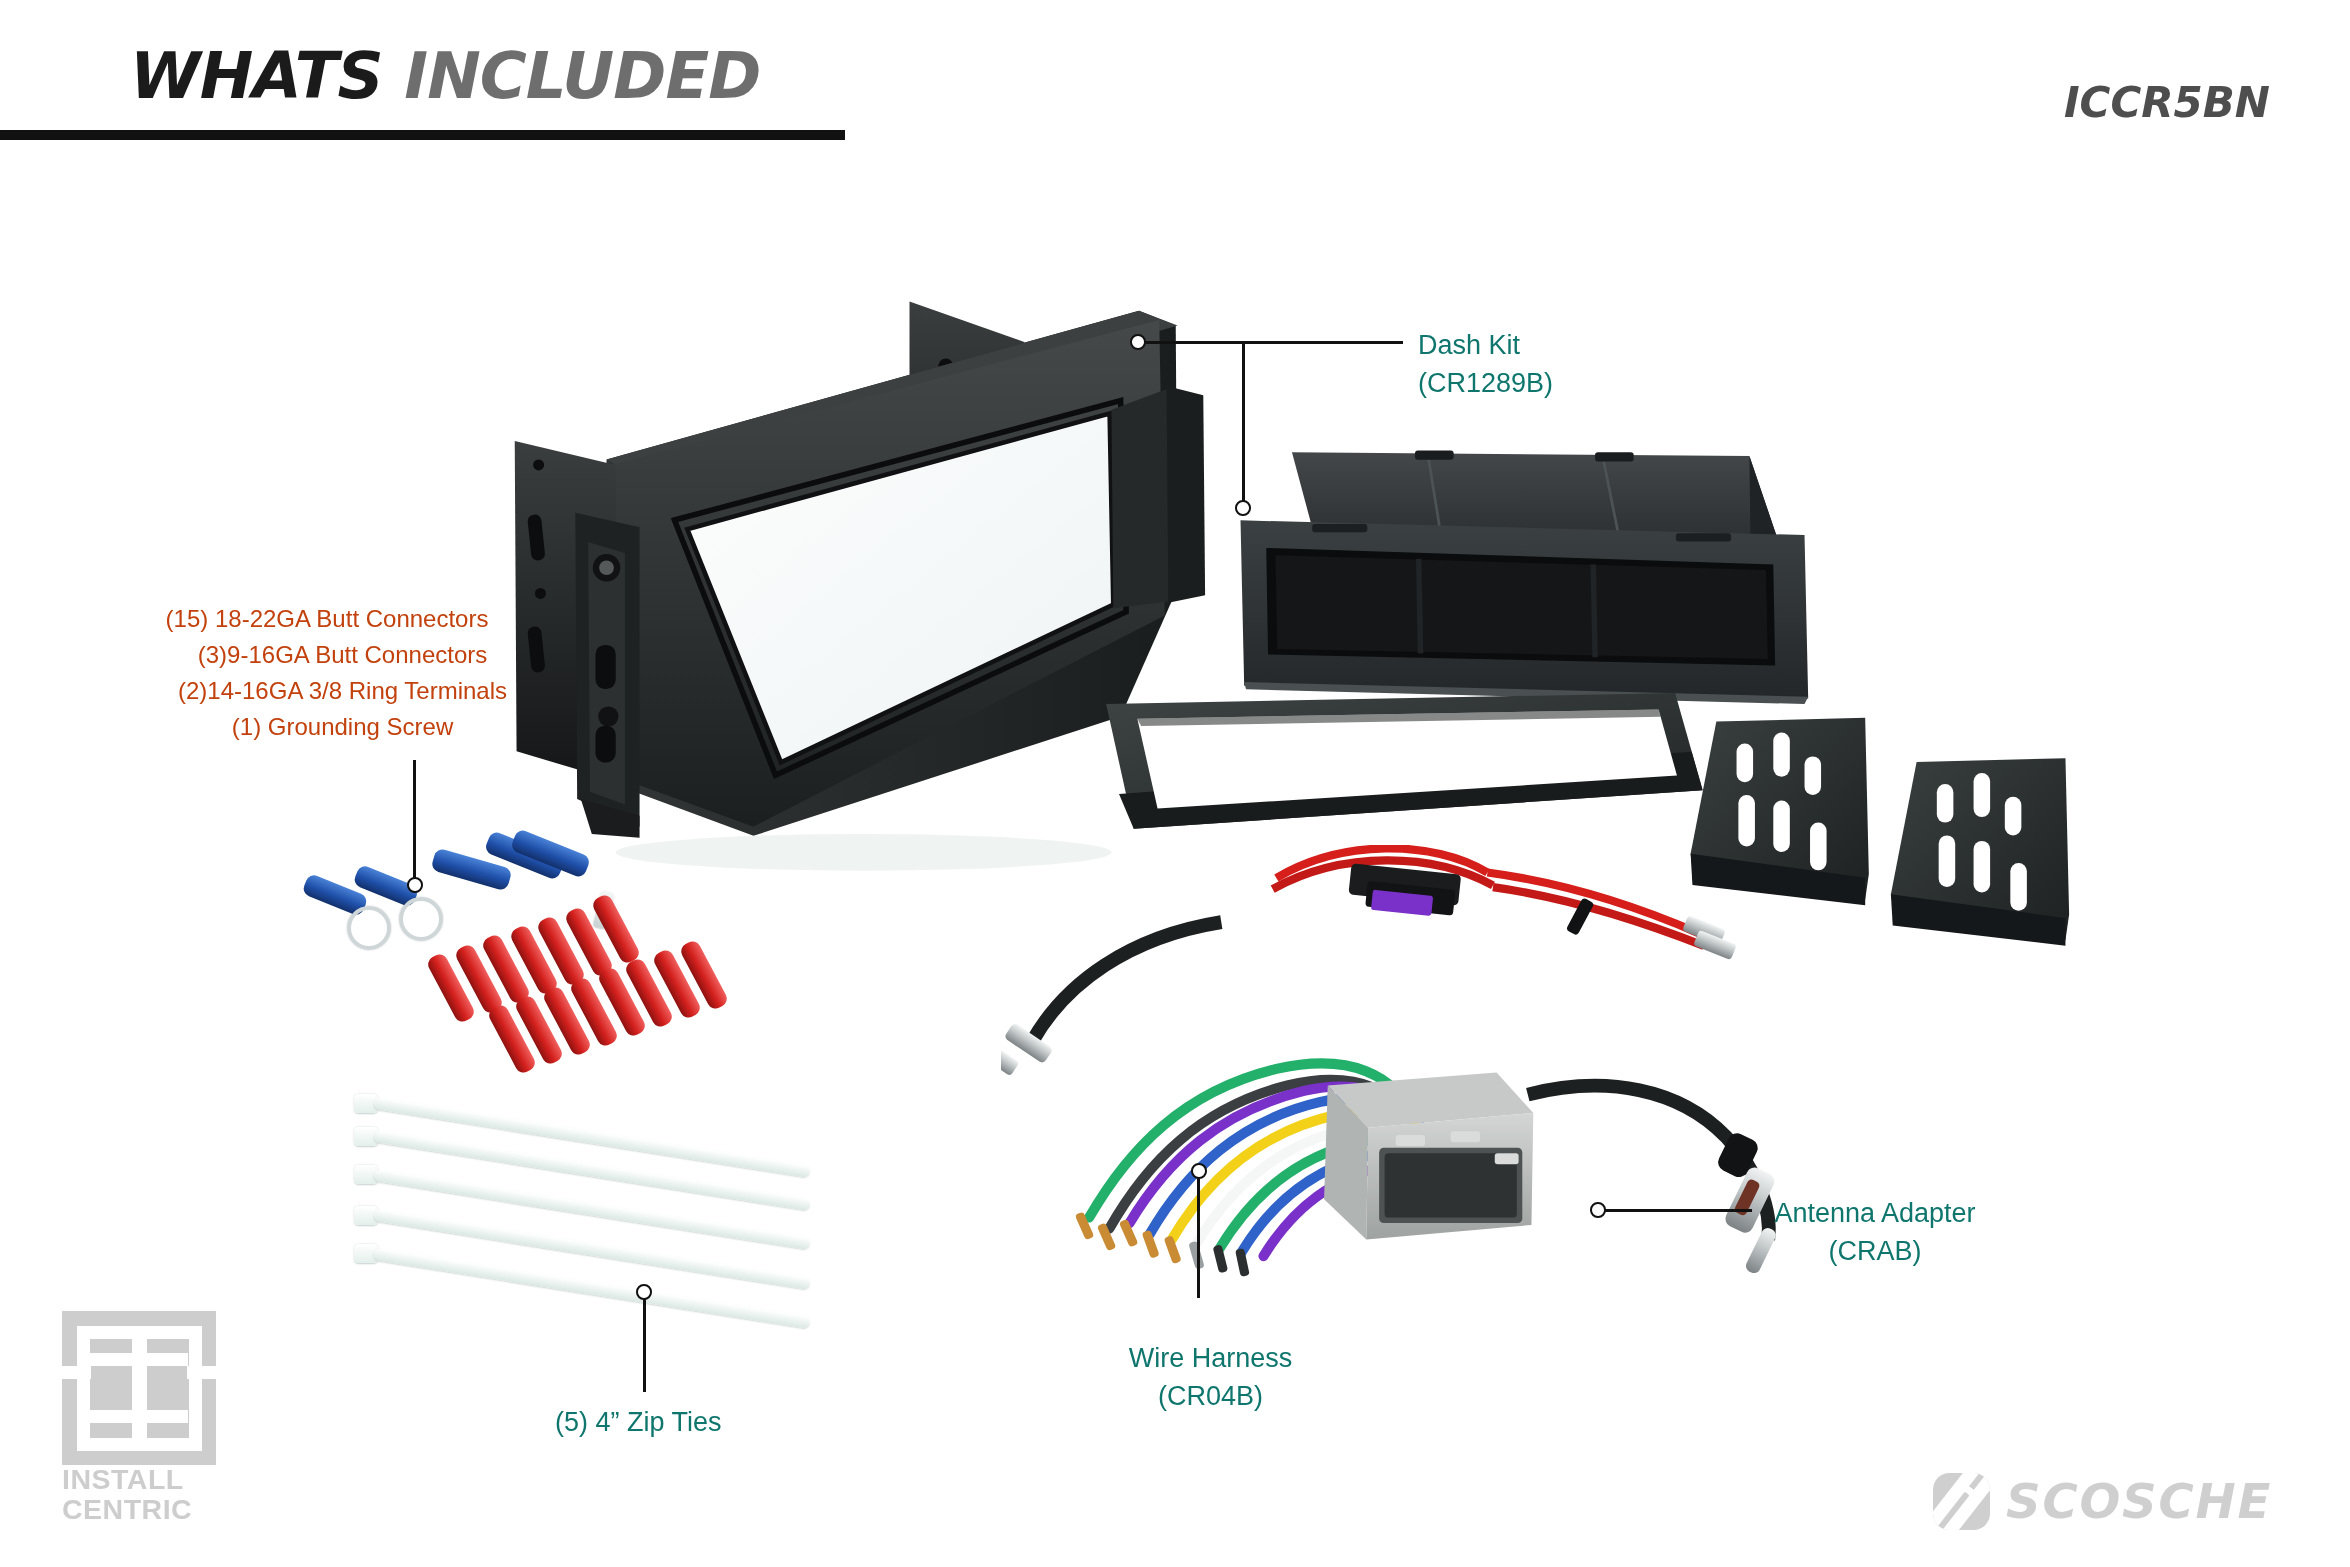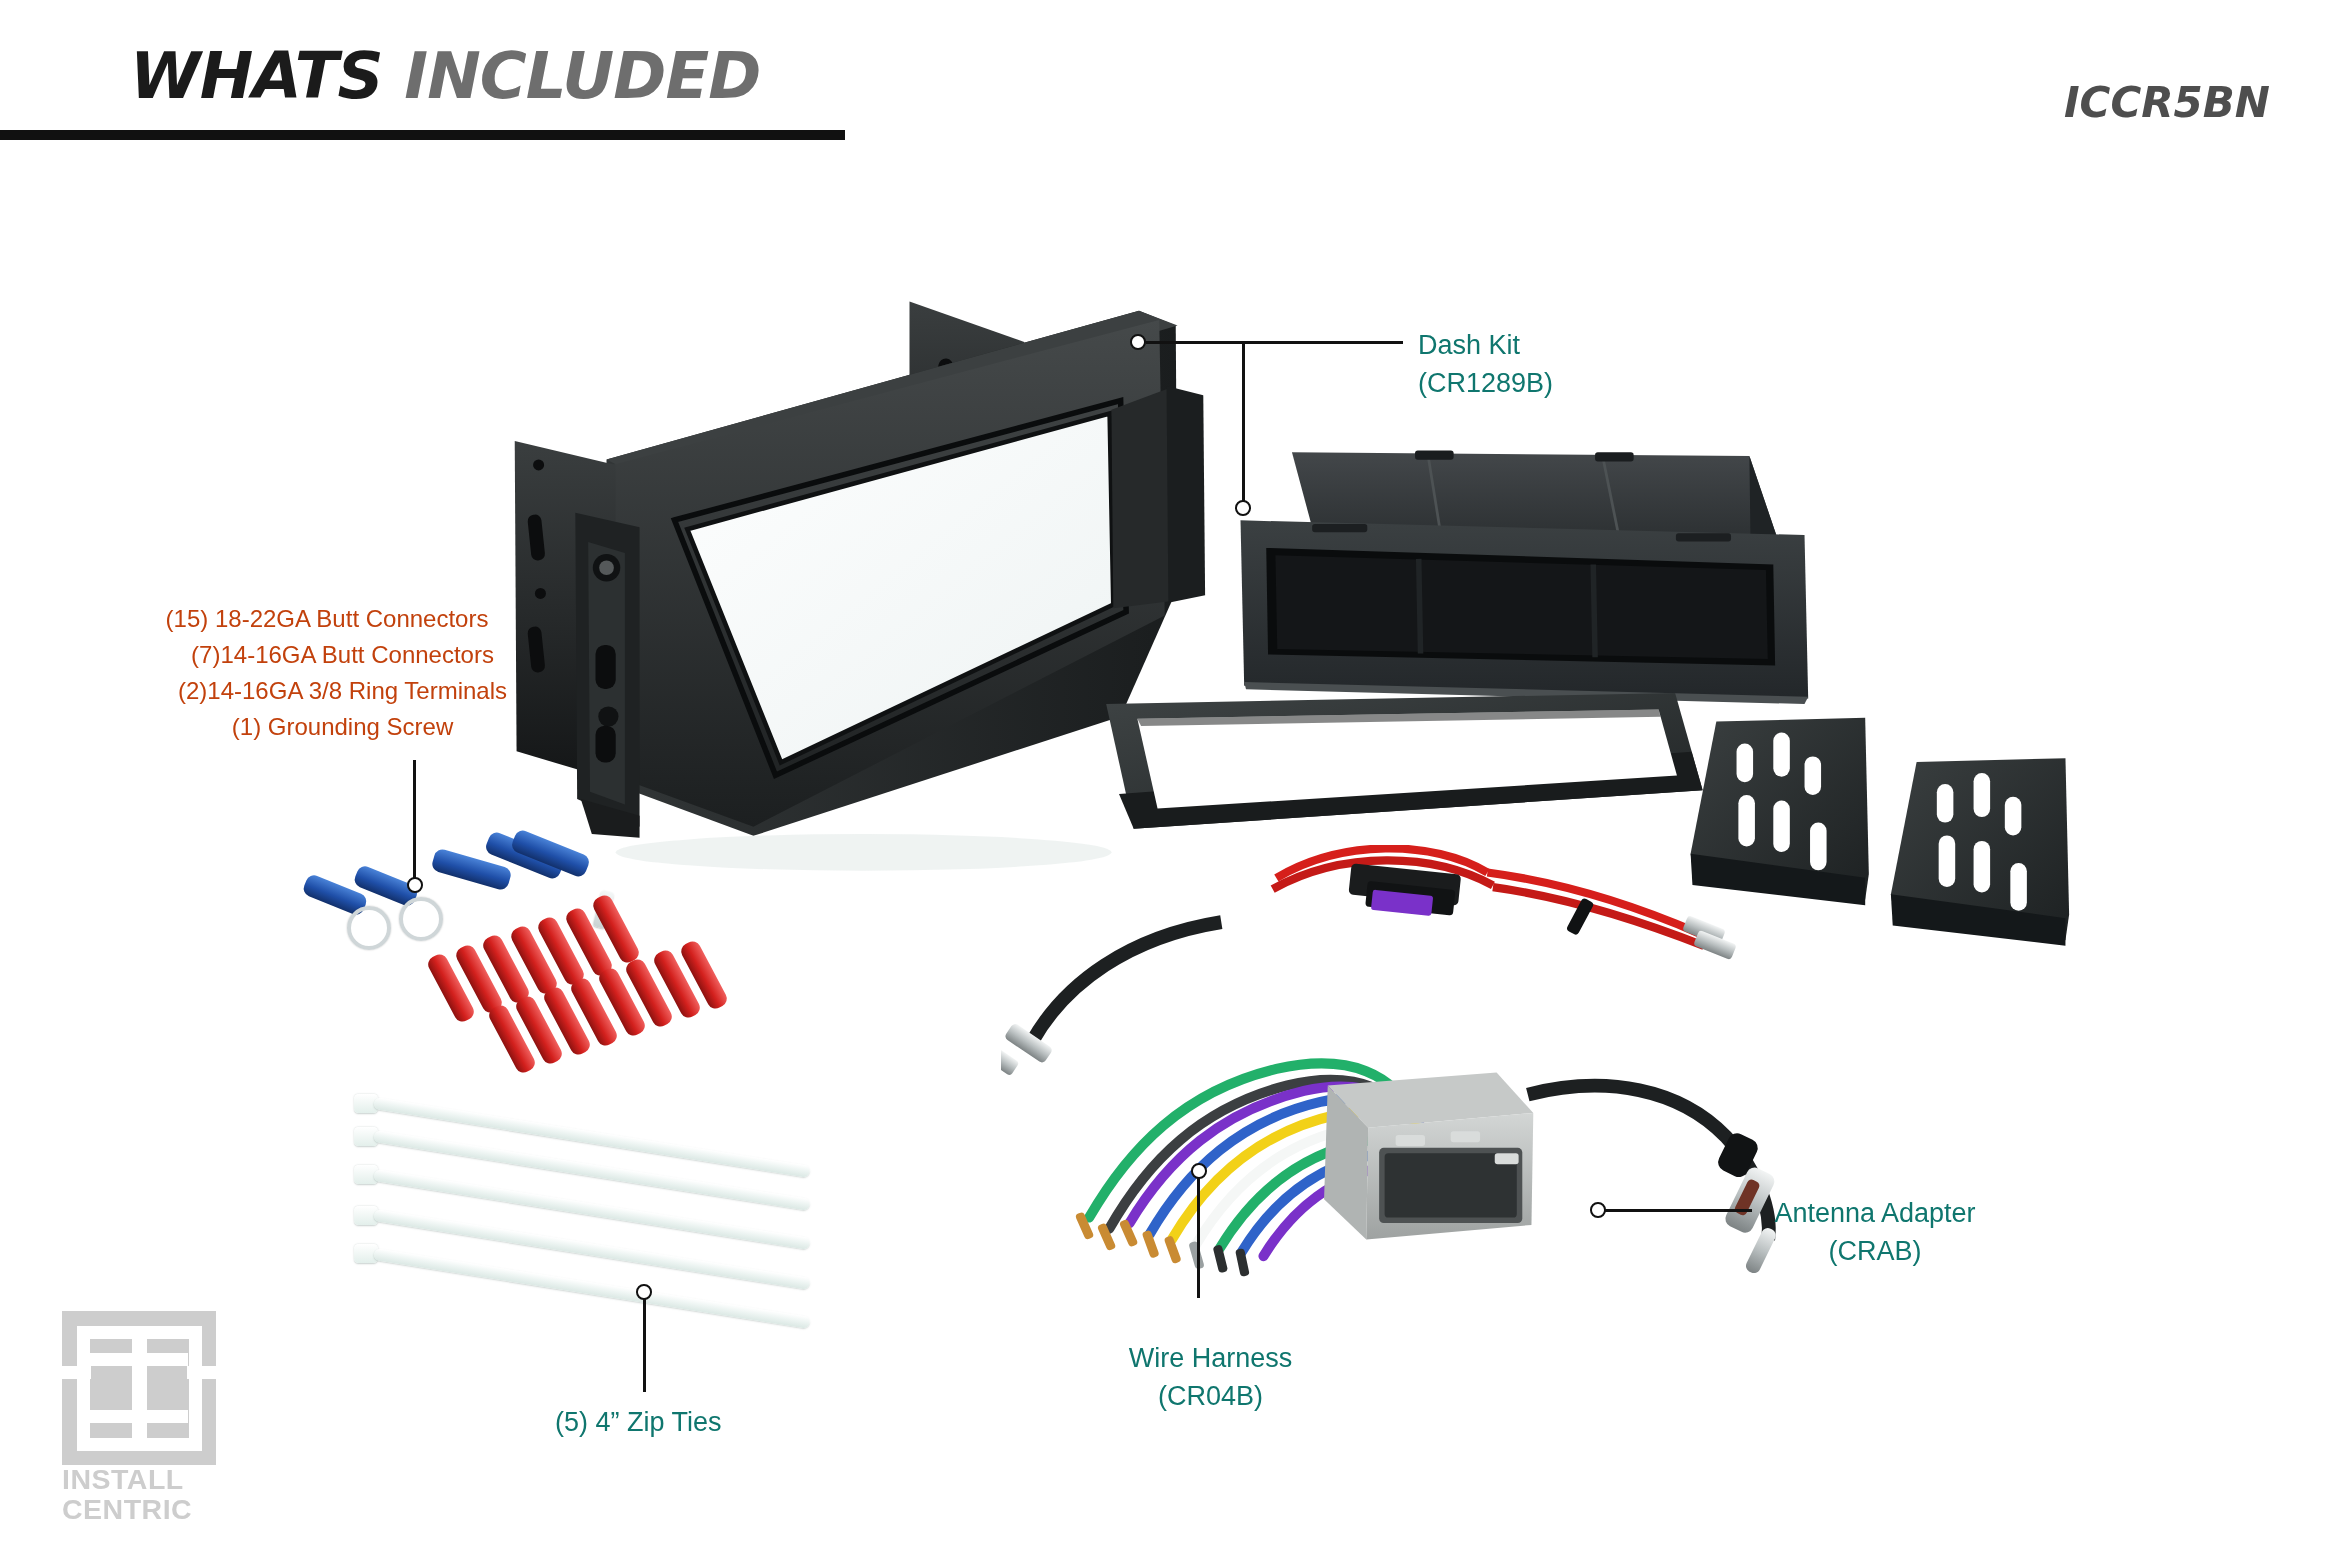--- a/index.html
+++ b/index.html
@@ -424,21 +424,21 @@
   <div class="callout" style="left:1418px; top:326px;">
     <span>Dash Kit</span>
     <span class="l2">(CR1289B)</span>
   </div>
 
   <div class="lead v" style="left:413px; top:760px; height:119px;"></div>
   <div class="dot" style="left:407px; top:877px;"></div>
 
   <div class="parts-list">
     <span class="pl">(15) 18-22GA Butt Connectors</span>
-    <span class="pl ind">(7)14-16GA Butt Connectors</span>
+    <span class="pl ind">(3)9-16GA Butt Connectors</span>
     <span class="pl ind">(2)14-16GA 3/8 Ring Terminals</span>
     <span class="pl ind">(1) Grounding Screw</span>
   </div>
 
   <div class="dot" style="left:636px; top:1284px;"></div>
   <div class="lead v" style="left:643px; top:1298px; height:94px;"></div>
   <div class="callout" style="left:555px; top:1403px;">
     <span>(5) 4” Zip Ties</span>
   </div>
 
@@ -469,15 +469,21 @@
       <div class="ic-cut" style="left:84px; top:99px;width:42px; height:13px;"></div>
       <div class="ic-cut" style="left:0px;  top:55px; width:29px; height:13px;"></div>
       <div class="ic-cut" style="left:125px;top:55px; width:29px; height:13px;"></div>
     </div>
     <div class="ic-text">
       <div>INSTALL</div>
       <div>CENTRIC</div>
     </div>
   </div>
 
+  <div id="sco-logo">
+    <div class="sco-badge">
+      <div class="sco-s"></div>
+    </div>
+    <div class="sco-word">SCOSCHE</div>
+  </div>
 
 </div>
 
 
 </body></html>

